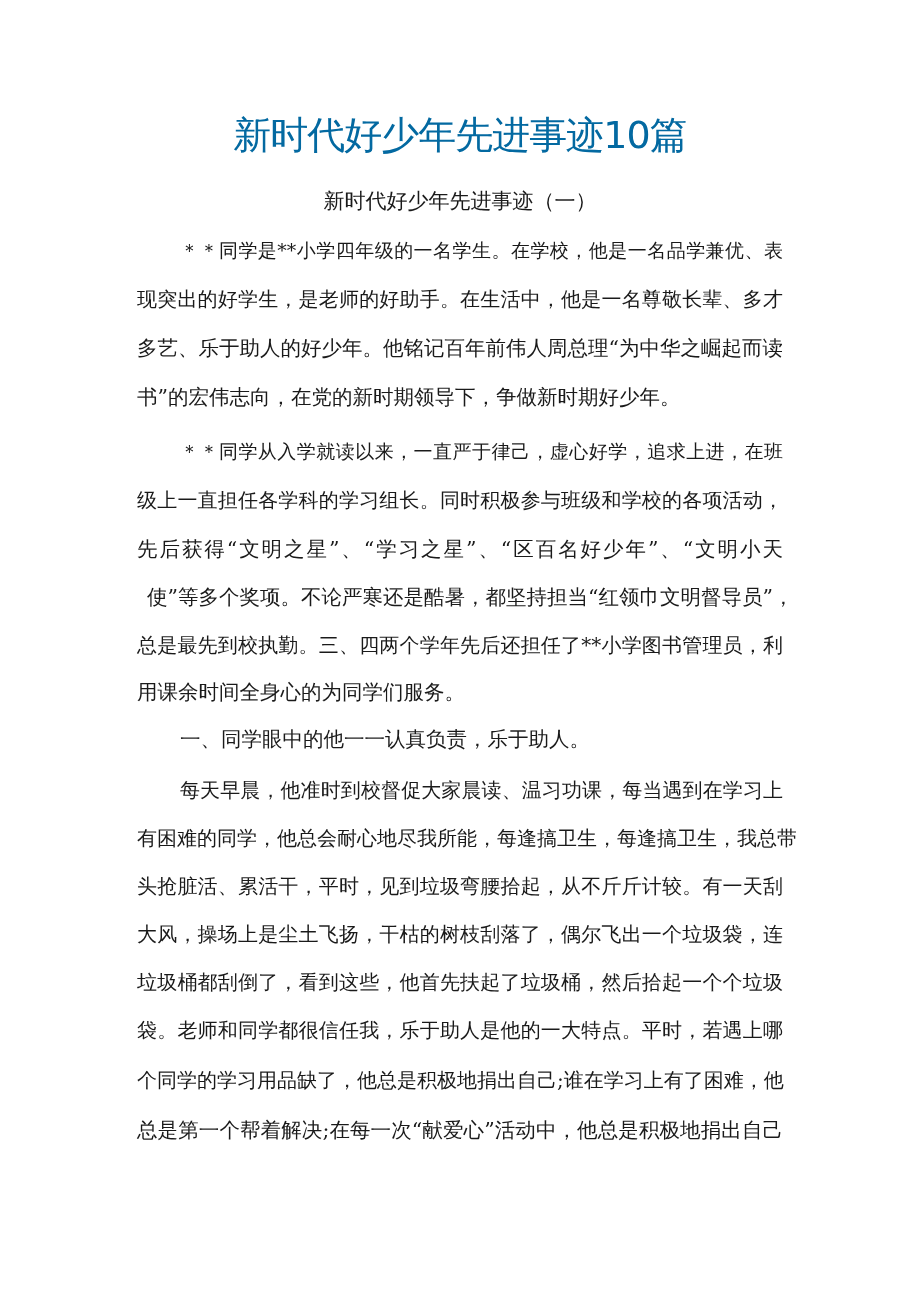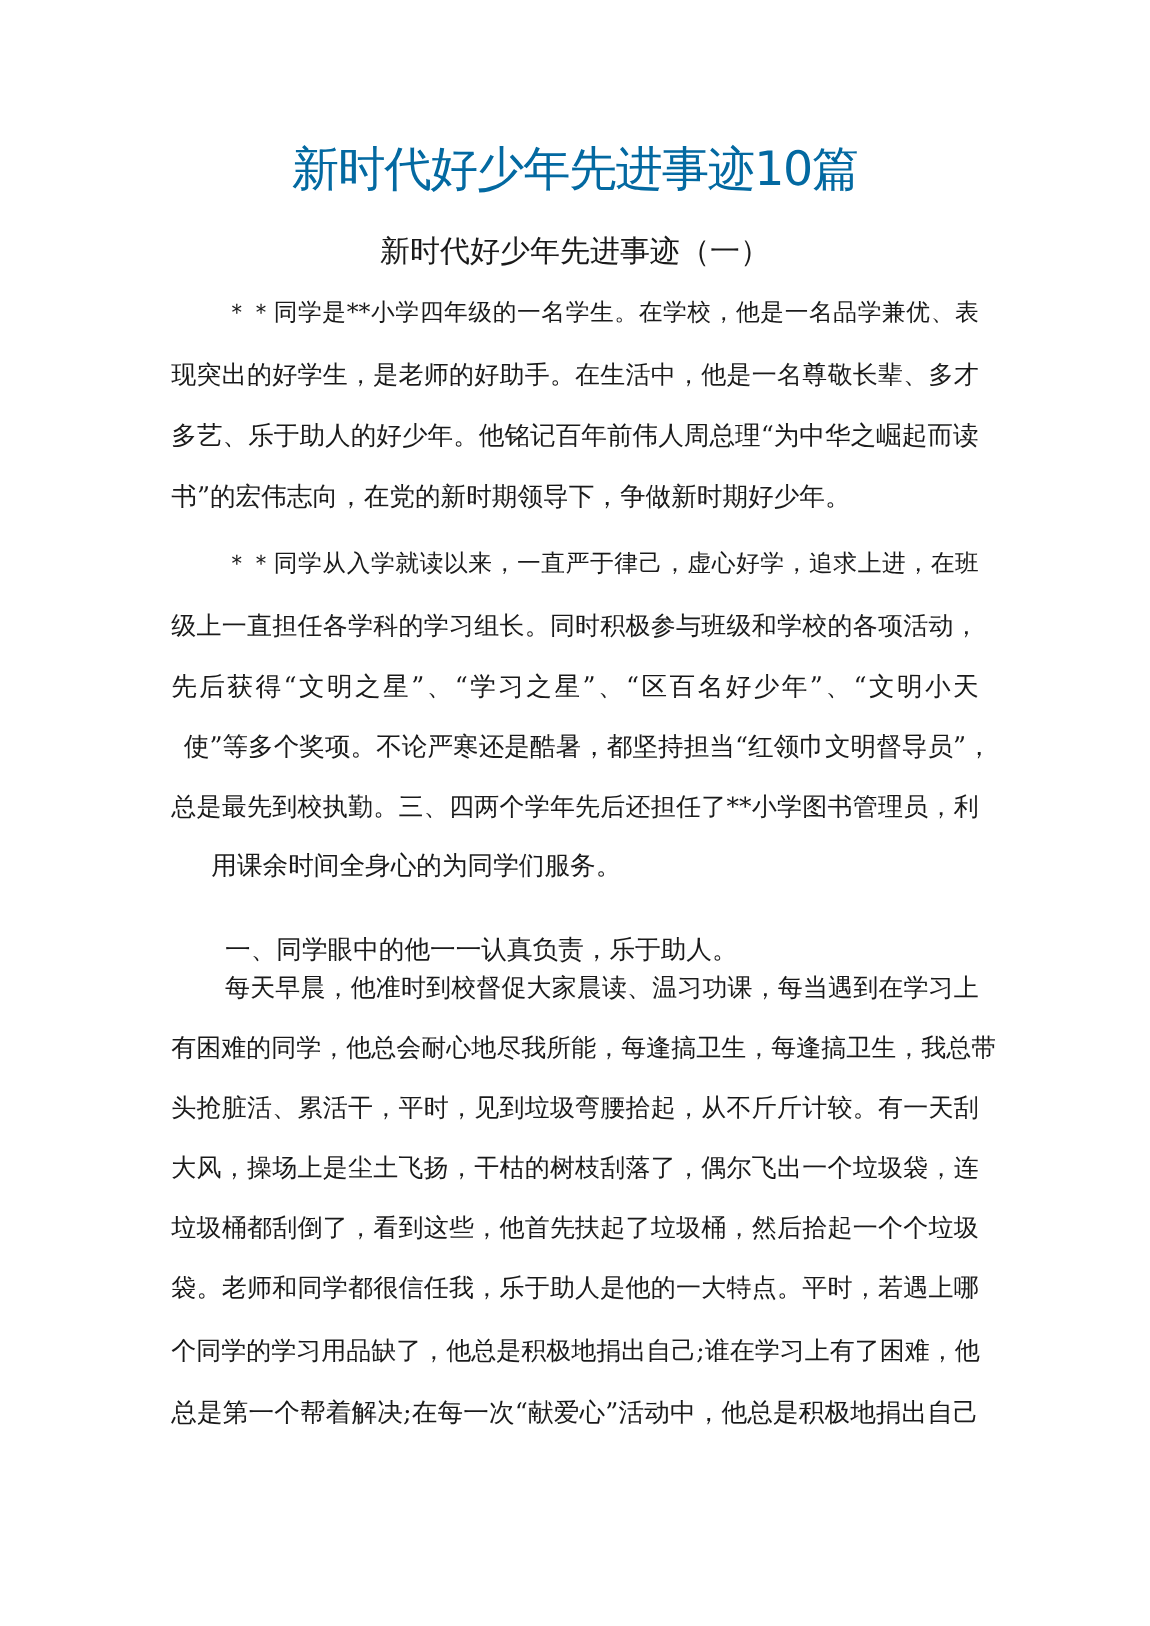--- a/index.html
+++ b/index.html
@@ -33,21 +33,21 @@
       color: #0369a1;
       letter-spacing: -1px;
     }
     .doc-subtitle {
       position: absolute;
       left: 0;
       width: 920px;
       top: 186px;
       text-align: center;
       font-family: "DejaVu Serif", "Liberation Serif", serif;
-      font-size: 24px;
+      font-size: 21px;
       line-height: 30px;
       color: #1a1a1a;
     }
     .line {
       position: absolute;
       left: 137px;
       width: 646px;
       height: 30px;
       font-family: "DejaVu Serif", "Liberation Serif", serif;
       font-size: 20.5px;
@@ -80,25 +80,25 @@
     <div class="line" style="top:333px;">多艺、乐于助人的好少年。他铭记百年前伟人周总理“为中华之崛起而读</div>
     <div class="line last" style="top:382px;">书”的宏伟志向，在党的新时期领导下，争做新时期好少年。</div>
   </div>
 
   <div>
     <div class="line indent" style="top: 436px; font-size: 19px;">＊＊同学从入学就读以来，一直严于律己，虚心好学，追求上进，在班</div>
     <div class="line" style="top: 485px; font-size: 20px;">级上一直担任各学科的学习组长。同时积极参与班级和学校的各项活动，</div>
     <div class="line" style="top:534px;">先后获得“文明之星”、“学习之星”、“区百名好少年”、“文明小天</div>
     <div class="line" style="top:582px;margin-left:10px;">使”等多个奖项。不论严寒还是酷暑，都坚持担当“红领巾文明督导员”，</div>
     <div class="line" style="top: 630px; font-size: 20px;">总是最先到校执勤。三、四两个学年先后还担任了**小学图书管理员，利</div>
-    <div class="line last" style="top:677px;margin-left:32px;">用课余时间全身心的为同学们服务。</div>
+    <div class="line last" style="top:677px;">用课余时间全身心的为同学们服务。</div>
   </div>
 
   <div>
-    <div class="line indent last" style="top:744px;">一、同学眼中的他一一认真负责，乐于助人。</div>
+    <div class="line indent last" style="top:724px;">一、同学眼中的他一一认真负责，乐于助人。</div>
   </div>
 
   <div>
     <div class="line indent" style="top: 775px; font-size: 20px;">每天早晨，他准时到校督促大家晨读、温习功课，每当遇到在学习上</div>
     <div class="line" style="top: 823px; font-size: 20px;">有困难的同学，他总会耐心地尽我所能，每逢搞卫生，每逢搞卫生，我总带</div>
     <div class="line" style="top: 871px; font-size: 20px;">头抢脏活、累活干，平时，见到垃圾弯腰拾起，从不斤斤计较。有一天刮</div>
     <div class="line" style="top: 919px; font-size: 20px;">大风，操场上是尘土飞扬，干枯的树枝刮落了，偶尔飞出一个垃圾袋，连</div>
     <div class="line" style="top: 967px; font-size: 20px;">垃圾桶都刮倒了，看到这些，他首先扶起了垃圾桶，然后拾起一个个垃圾</div>
     <div class="line" style="top: 1015px; font-size: 20px;">袋。老师和同学都很信任我，乐于助人是他的一大特点。平时，若遇上哪</div>
     <div class="line" style="top: 1065px; font-size: 20px;">个同学的学习用品缺了，他总是积极地捐出自己;谁在学习上有了困难，他</div>

